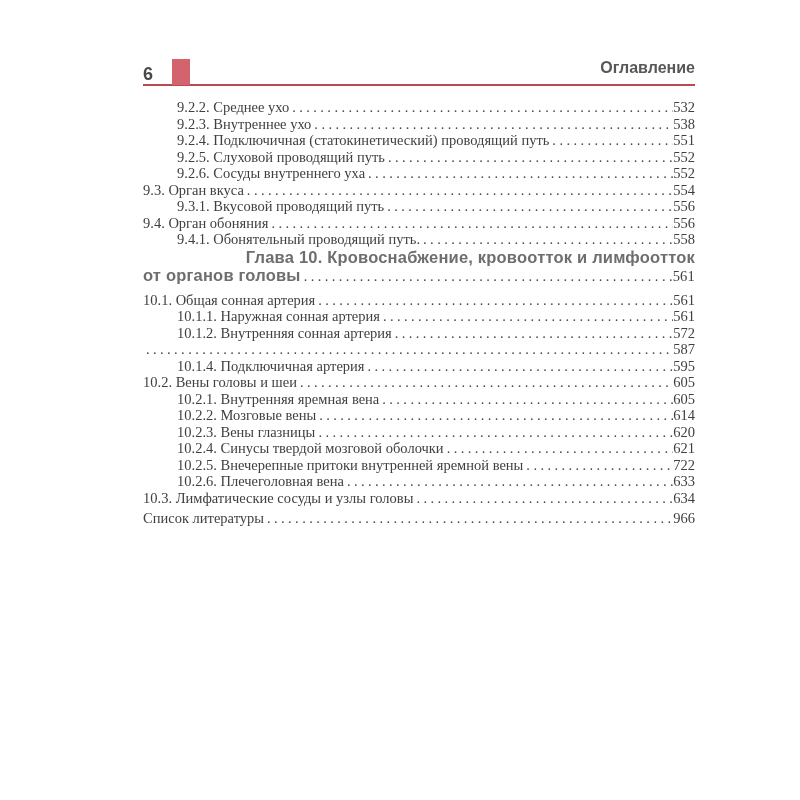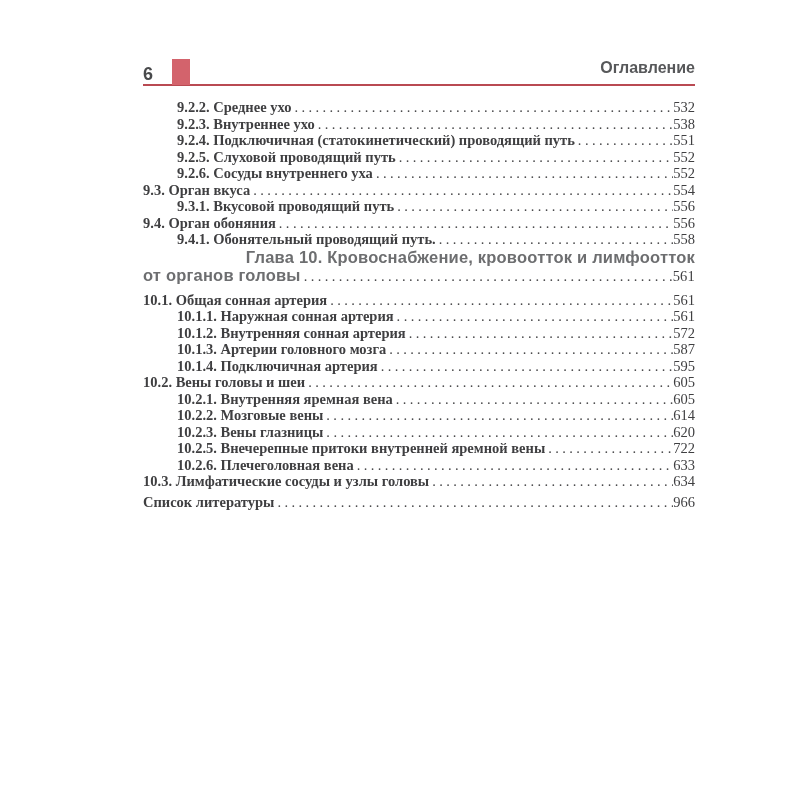--- a/index.html
+++ b/index.html
@@ -60,21 +60,21 @@
   .row {
     display: flex;
     align-items: baseline;
     font-family: "Liberation Serif", serif;
     font-size: 14.5px;
     line-height: 16.5px;
     color: #3f3f41;
   }
   .row.lvl2 .lbl { padding-left: 34px; }
   .row.gap { margin-top: 4px; }
-  .lbl { white-space: nowrap; font-weight: bold; }
+  .lbl { white-space: nowrap; }
   .dots {
     flex: 1 1 auto;
     overflow: hidden;
     white-space: nowrap;
     min-width: 6px;
     margin-left: 3px;
     color: #4a4a4c;
   }
   .dots::after {
     content: "...........................................................................................................................";
@@ -187,21 +187,20 @@
           <span class="lbl">10.1.1. Наружная сонная артерия</span>
           <span class="dots"></span>
           <span class="pg">561</span>
         </div>
         <div class="row lvl2">
           <span class="lbl">10.1.2. Внутренняя сонная артерия</span>
           <span class="dots"></span>
           <span class="pg">572</span>
         </div>
         <div class="row lvl2">
-          <span class="lbl">10.1.3. Артерии головного мозга</span>
           <span class="dots"></span>
           <span class="pg">587</span>
         </div>
         <div class="row lvl2">
           <span class="lbl">10.1.4. Подключичная артерия</span>
           <span class="dots"></span>
           <span class="pg">595</span>
         </div>
         <div class="row lvl1">
           <span class="lbl">10.2. Вены головы и шеи</span>
@@ -215,20 +214,25 @@
         </div>
         <div class="row lvl2">
           <span class="lbl">10.2.2. Мозговые вены</span>
           <span class="dots"></span>
           <span class="pg">614</span>
         </div>
         <div class="row lvl2">
           <span class="lbl">10.2.3. Вены глазницы</span>
           <span class="dots"></span>
           <span class="pg">620</span>
+        </div>
+        <div class="row lvl2">
+          <span class="lbl">10.2.4. Синусы твердой мозговой оболочки</span>
+          <span class="dots"></span>
+          <span class="pg">621</span>
         </div>
         <div class="row lvl2">
           <span class="lbl">10.2.5. Внечерепные притоки внутренней яремной вены</span>
           <span class="dots"></span>
           <span class="pg">722</span>
         </div>
         <div class="row lvl2">
           <span class="lbl">10.2.6. Плечеголовная вена</span>
           <span class="dots"></span>
           <span class="pg">633</span>

